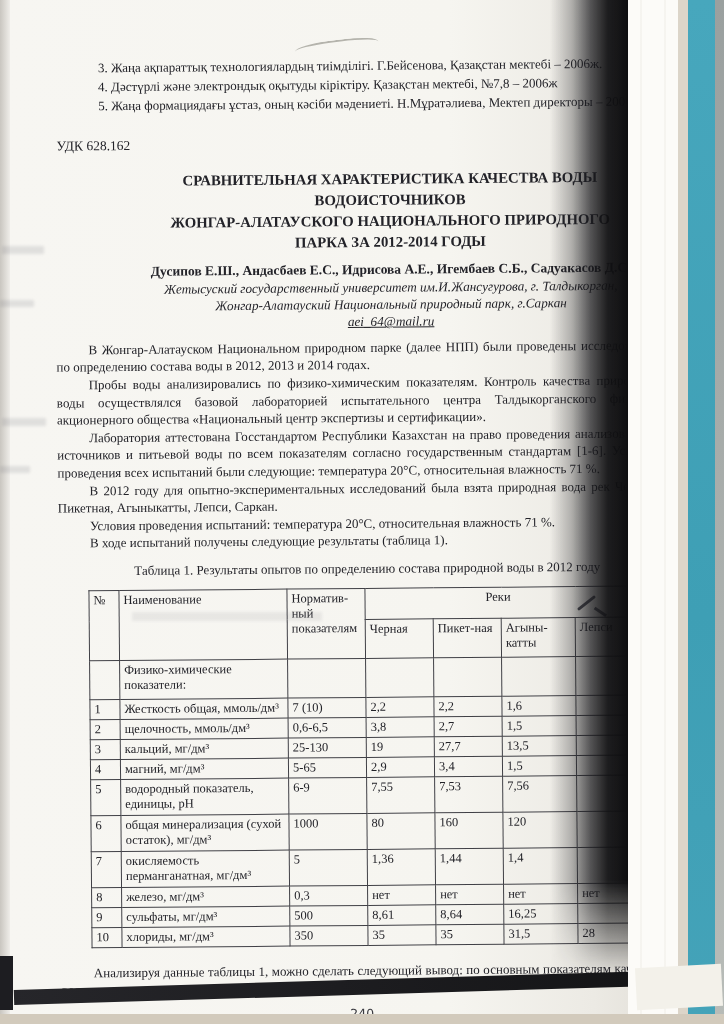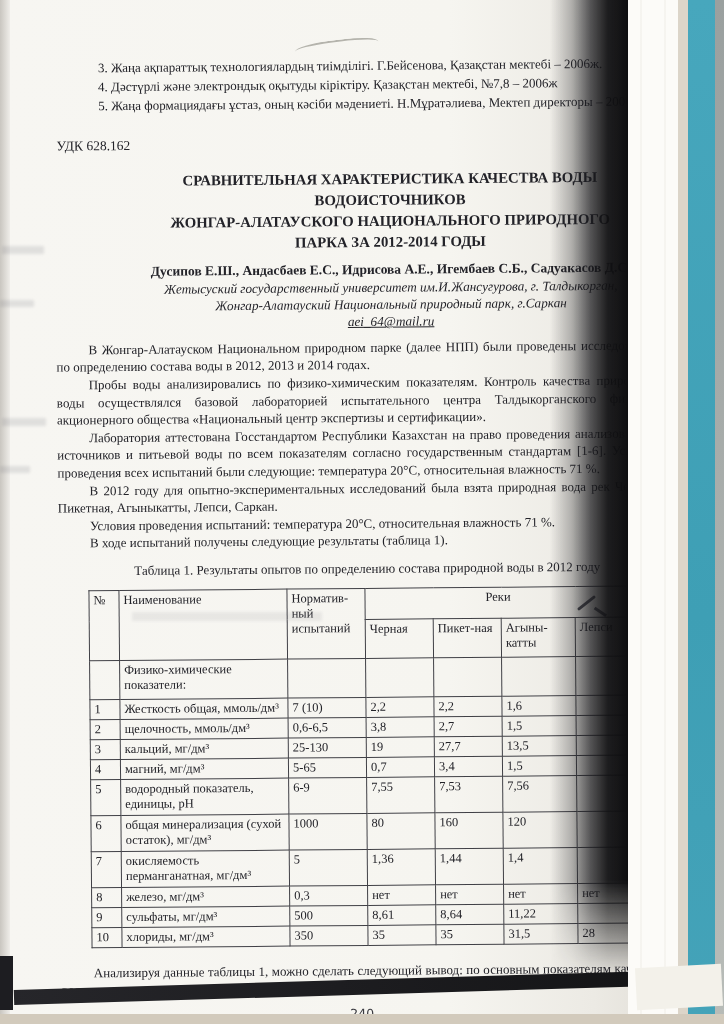--- a/index.html
+++ b/index.html
@@ -114,21 +114,21 @@
           <col style="width:78px">
         <col style="width:68px">
           <col style="width:68px">
           <col style="width:74px">
           <col style="width:56px">
       </colgroup>
       <tbody>
         <tr class="h1">
           <th rowspan="2">№</th>
           <th rowspan="2">Наименование</th>
-          <th rowspan="2">Норматив-ный испытаний</th>
+          <th rowspan="2">Норматив-ный показателям</th>
           <th colspan="4" class="rivers">Реки</th>
         </tr>
         <tr class="h2">
           <th>Черная</th>
           <th>Пикет-ная</th>
           <th>Агыны-катты</th>
           <th>Лепси</th>
         </tr>
         <tr class="sect">
           <td></td>
@@ -164,21 +164,21 @@
           <td>25-130</td>
           <td>19</td>
           <td>27,7</td>
           <td>13,5</td>
           <td></td>
         </tr>
         <tr class="r">
           <td>4</td>
           <td class="nw">магний, мг/дм³</td>
           <td>5-65</td>
-          <td>0,7</td>
+          <td>2,9</td>
           <td>3,4</td>
           <td>1,5</td>
           <td></td>
         </tr>
         <tr class="r2">
           <td>5</td>
           <td>водородный показатель, единицы, рН</td>
           <td>6-9</td>
           <td>7,55</td>
           <td>7,53</td>
@@ -211,21 +211,21 @@
           <td>нет</td>
           <td>нет</td>
           <td>нет</td>
         </tr>
         <tr class="r">
           <td>9</td>
           <td class="nw">сульфаты, мг/дм³</td>
           <td>500</td>
           <td>8,61</td>
           <td>8,64</td>
-          <td>11,22</td>
+          <td>16,25</td>
           <td></td>
         </tr>
         <tr class="r">
           <td>10</td>
           <td class="nw">хлориды, мг/дм³</td>
           <td>350</td>
           <td>35</td>
           <td>35</td>
           <td>31,5</td>
           <td>28</td>

